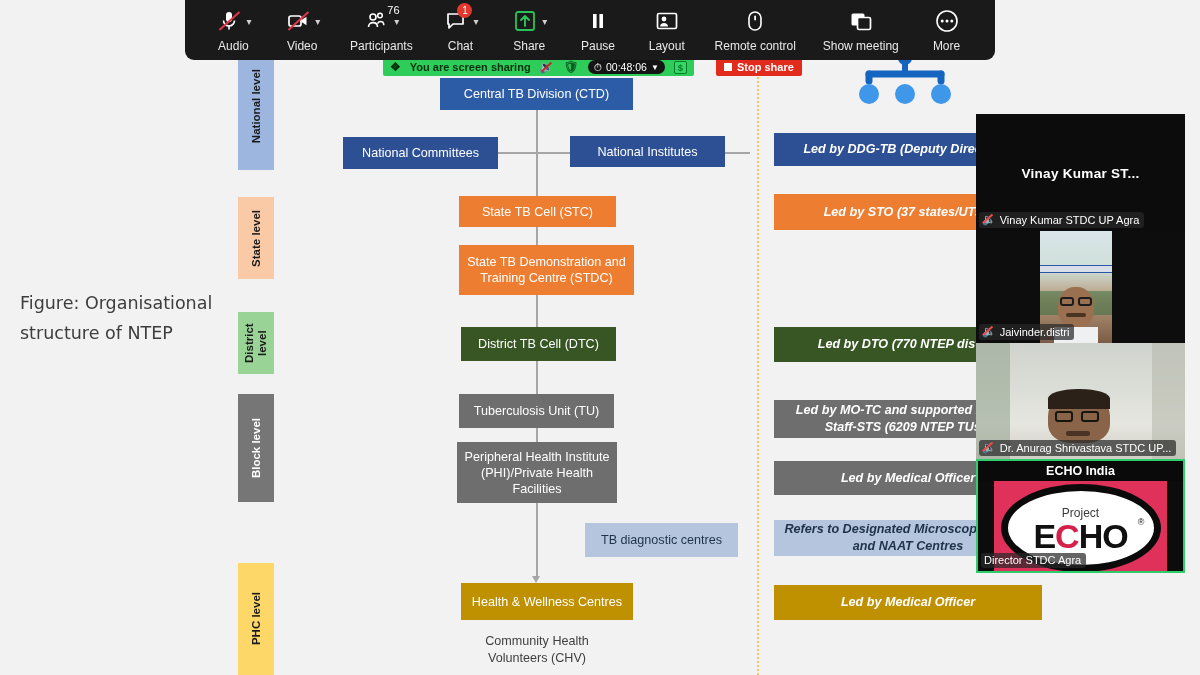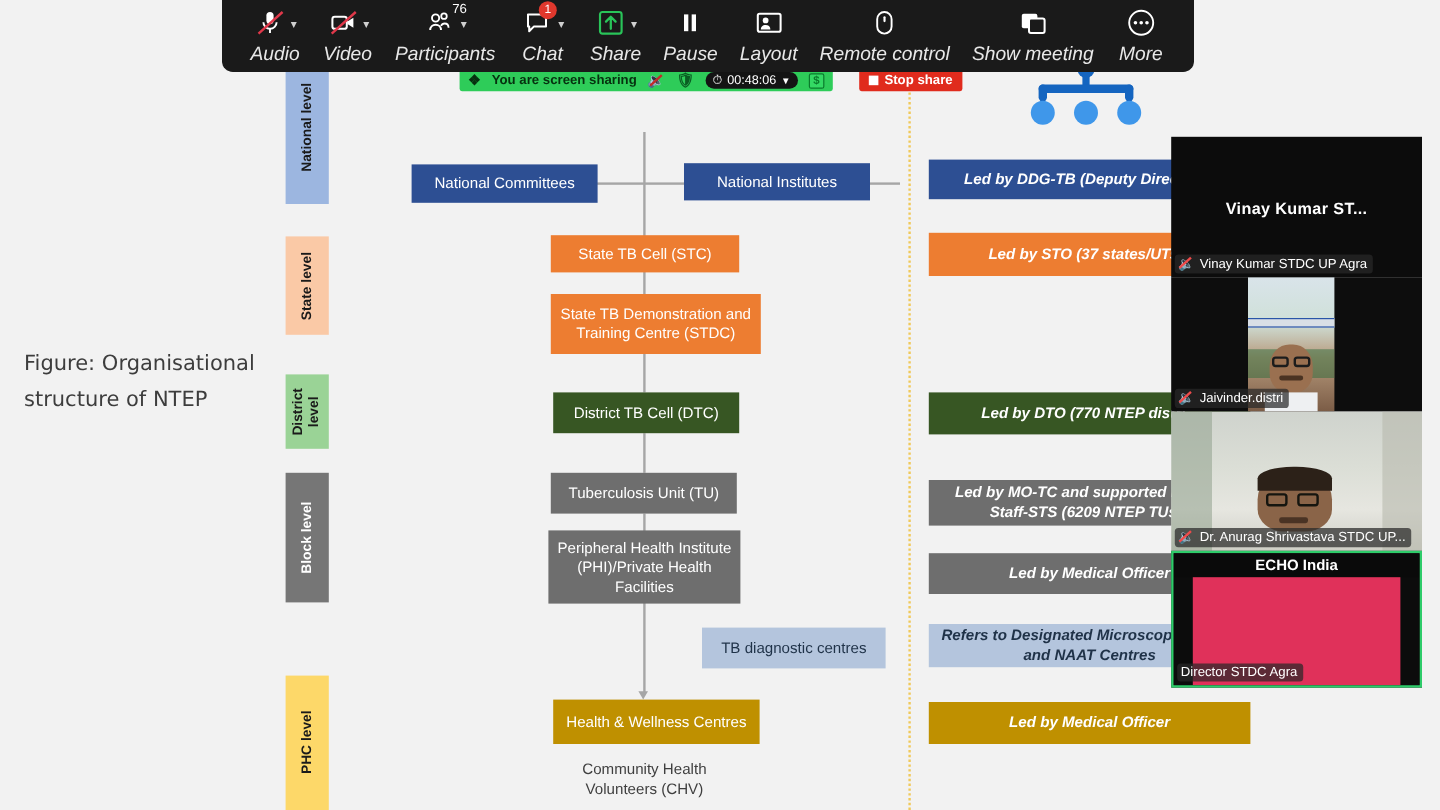--- a/index.html
+++ b/index.html
@@ -75,21 +75,21 @@
   
   .toolbar {
     position: absolute; left: 185px; top: 0; width: 810px; height: 60px;
     background: #1a1a1a; border-radius: 0 0 9px 9px;
     display: flex; align-items: center; justify-content: space-around;
     padding: 0 14px; z-index: 40;
   }
   .tb-item { position: relative; display: flex; flex-direction: column; align-items: center; justify-content: center; min-width: 42px; }
   .tb-row { display: flex; align-items: flex-start; height: 30px; }
   .tb-ic { position: relative; display: flex; align-items: center; justify-content: center; width: 28px; height: 28px; color: #fff; text-align: right; }
-  .tb-lbl { color: #e8e8e8; font-size: 16px; margin-top: 2px; white-space: nowrap; font-style: italic; }
+  .tb-lbl { color: #e8e8e8; font-size: 12px; margin-top: 2px; white-space: nowrap; }
   .caret { color: #cfcfcf; font-size: 10px; margin-left: 3px; margin-top: 9px; }
   .badge-num { position: absolute; top: -3px; left: 24px; color: #fff; font-size: 11px; }
   .badge-dot {
     position: absolute; top: -4px; left: 15px;
     background: #e0382d; color: #fff; border-radius: 50%;
     width: 15px; height: 15px; font-size: 10px;
     display: flex; align-items: center; justify-content: center;
   }
   .slash {
     position: absolute; left: 1px; top: 13px; width: 27px; height: 2.2px;
@@ -189,20 +189,23 @@
 
     <div class="connector" style="left:536px; top:110px; width:2px; height:90px;"></div>
     <div class="connector" style="left:420px; top:152px; width:330px; height:2px;"></div>
     <div class="connector" style="left:536px; top:226px; width:2px; height:20px;"></div>
     <div class="connector" style="left:536px; top:294px; width:2px; height:33px;"></div>
     <div class="connector" style="left:536px; top:361px; width:2px; height:33px;"></div>
     <div class="connector" style="left:536px; top:428px; width:2px; height:15px;"></div>
     <div class="connector" style="left:536px; top:502px; width:2px; height:76px;"></div>
     <div class="arrowhead" style="left:532px; top:576px;"></div>
 
+    <div class="fbox" style="left:440px; top:78px; width:193px; height:32px; background:#2d5ca6;">
+      <span>Central TB Division (CTD)</span>
+    </div>
 
     <div class="fbox" style="left:343px; top:137px; width:155px; height:32px; background:#2d4f93;">
       <span>National Committees</span>
     </div>
 
     <div class="fbox" style="left:570px; top:136px; width:155px; height:31px; background:#2d4f93;">
       <span>National Institutes</span>
     </div>
 
     <div class="fbox" style="left:459px; top:196px; width:157px; height:31px; background:#ed7d31;">
@@ -461,20 +464,25 @@
       <div class="vname">
         <span class="micoff">🔈<span style="position:absolute;left:-1px;top:5px;width:13px;height:1.6px;background:#ef4b4b;transform:rotate(-42deg);"></span></span>
         <span>Dr. Anurag Shrivastava STDC UP...</span>
       </div>
     </div>
 
     <div class="vtile speaking" style="top:345px; height:114px;">
       <div class="echo-head">ECHO India</div>
       <div class="echo-body">
         <div class="echo-red"></div>
+        <div class="echo-oval">
+          <div class="echo-proj">Project</div>
+          <div class="echo-word">E<span class="c">C</span>HO</div>
+          <div class="echo-reg">®</div>
+        </div>
         <div class="vname">
           <span>Director STDC Agra</span>
         </div>
       </div>
     </div>
   </div>
 
 </div>
 
 </body></html>

